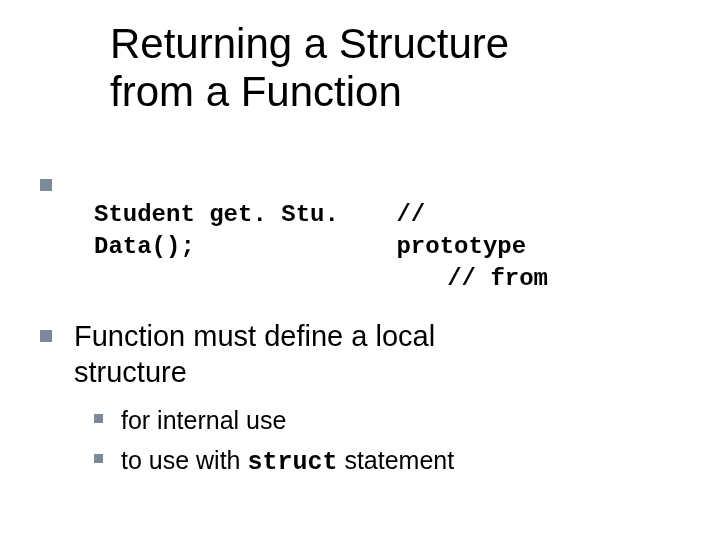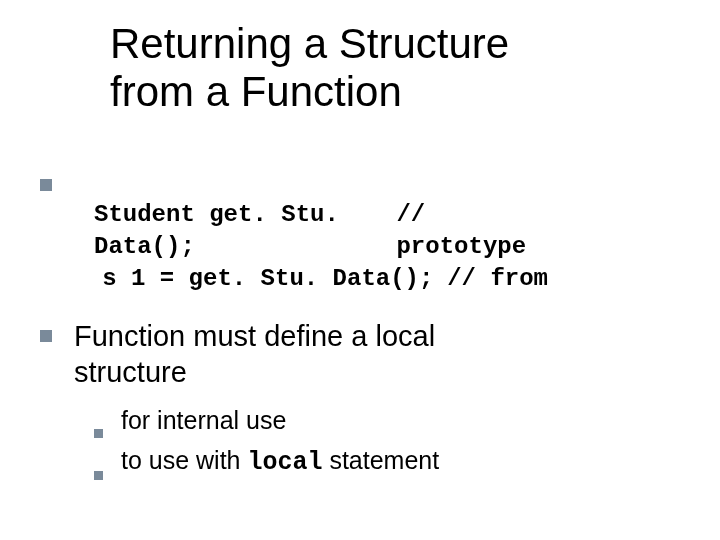--- a/index.html
+++ b/index.html
@@ -53,21 +53,21 @@
     font-weight: bold;
     font-size: 24px;
     line-height: 1.35;
     justify-content: flex-end;
   }
   .codeblock .left {
     width: 345px;
   }
   .b2 {
     display: flex;
-    align-items: flex-end;
+    align-items: flex-start;
     margin-left: 54px;
     margin-top: 6px;
   }
   .b2 .sq {
     width: 9px;
     height: 9px;
     background: #7a8a9a;
     flex: 0 0 9px;
     margin-top: 10px;
     margin-right: 18px;
@@ -94,21 +94,20 @@
   <div class="b1">
     <div class="sq"></div>
   </div>
 
   <div class="codeblock">
     <div class="row">
       <span class="left">Student get. Stu. Data();</span>
       <span>// prototype</span>
     </div>
     <div class="row">
-      <span class="left">s 1 = get. Stu. Data();</span>
       <span>// from</span>
     </div>
   </div>
 
   <div class="b1">
     <div class="sq"></div>
     <div class="txt">
       <span>Function must define a local structure</span>
     </div>
   </div>
@@ -116,18 +115,18 @@
   <div class="sublist">
     <div class="b2">
       <div class="sq"></div>
       <div class="txt">
         <span>for internal use</span>
       </div>
     </div>
     <div class="b2">
       <div class="sq"></div>
       <div class="txt">
-        <span>to use with </span><span class="mono">local</span><span> statement</span>
+        <span>to use with </span><span class="mono">struct</span><span> statement</span>
       </div>
     </div>
   </div>
 
 </div>
 
 </body></html>

